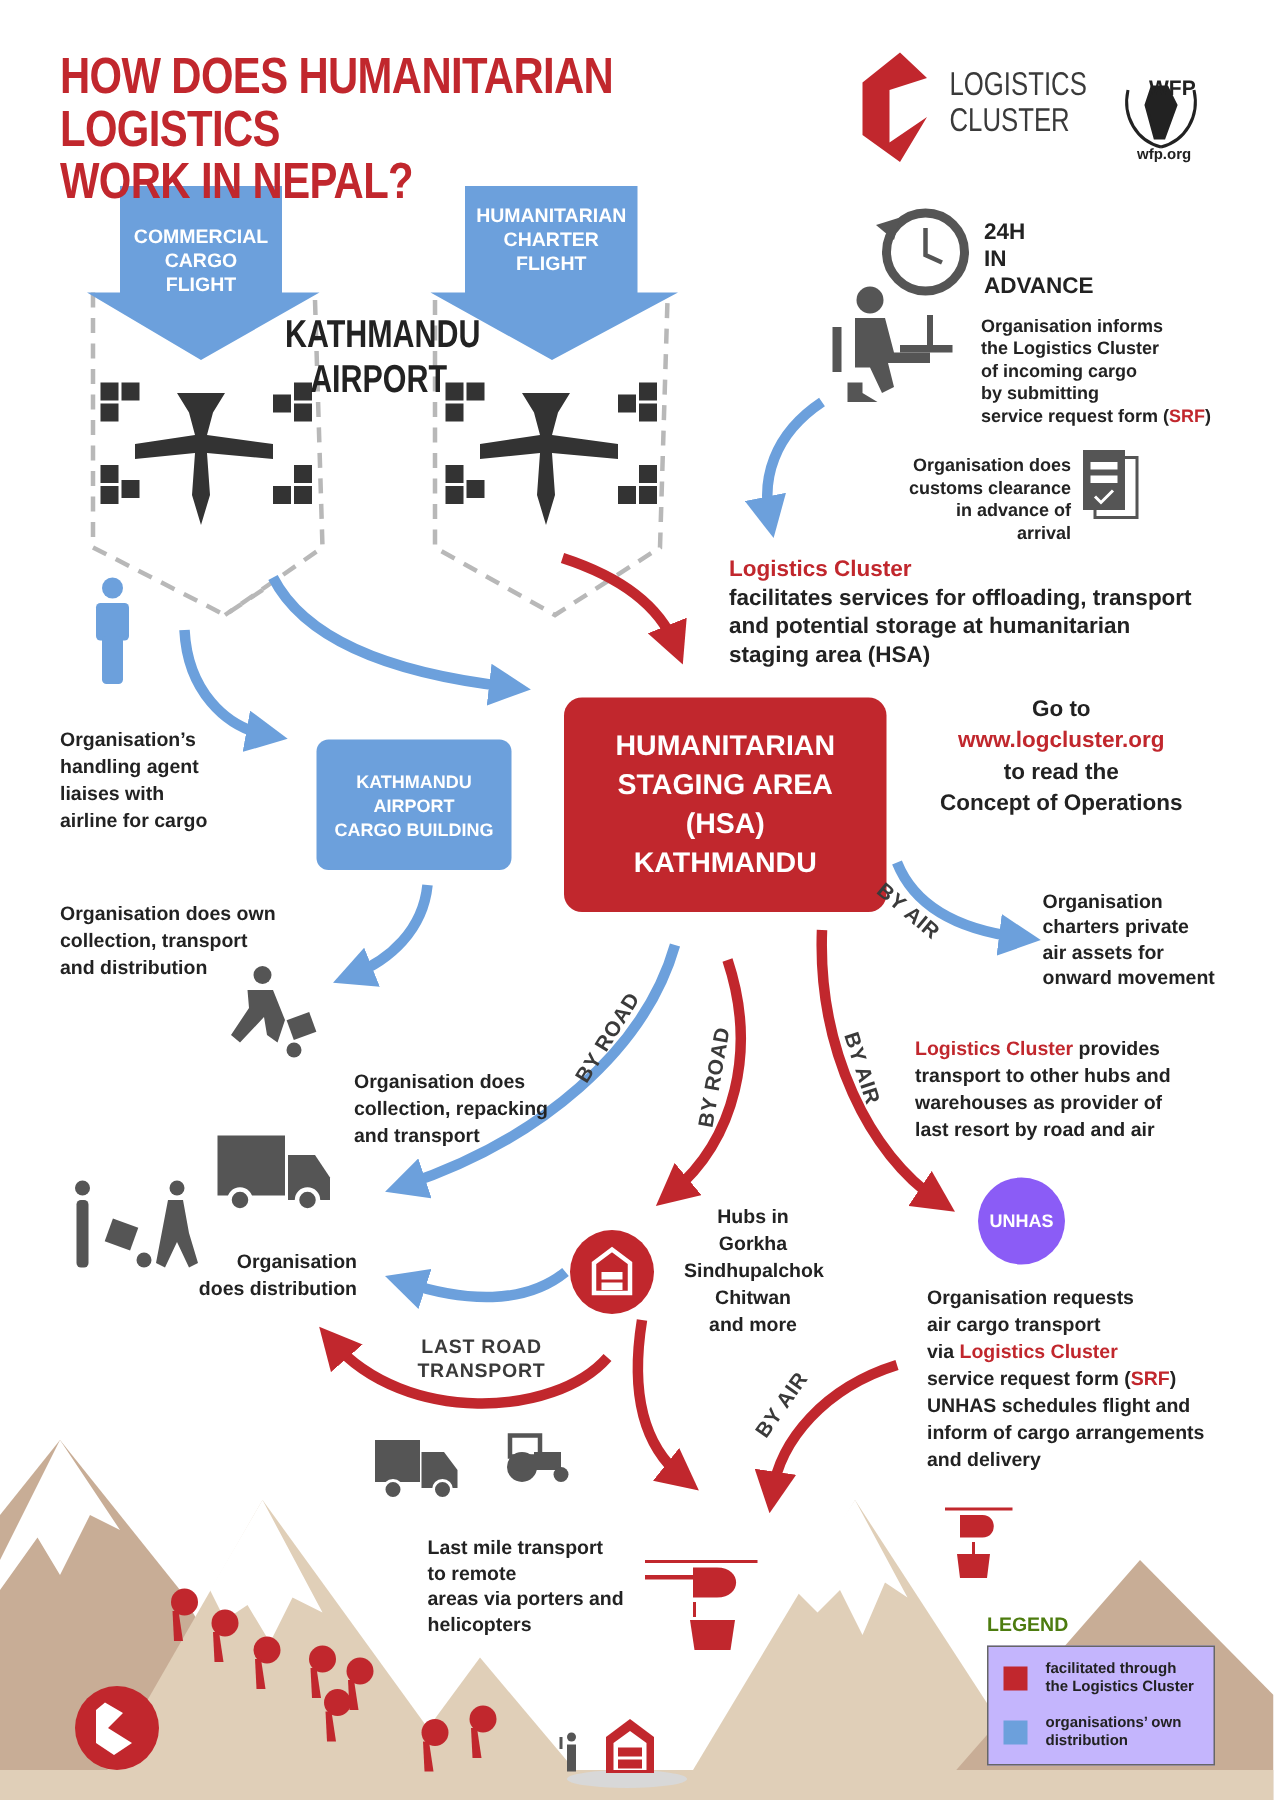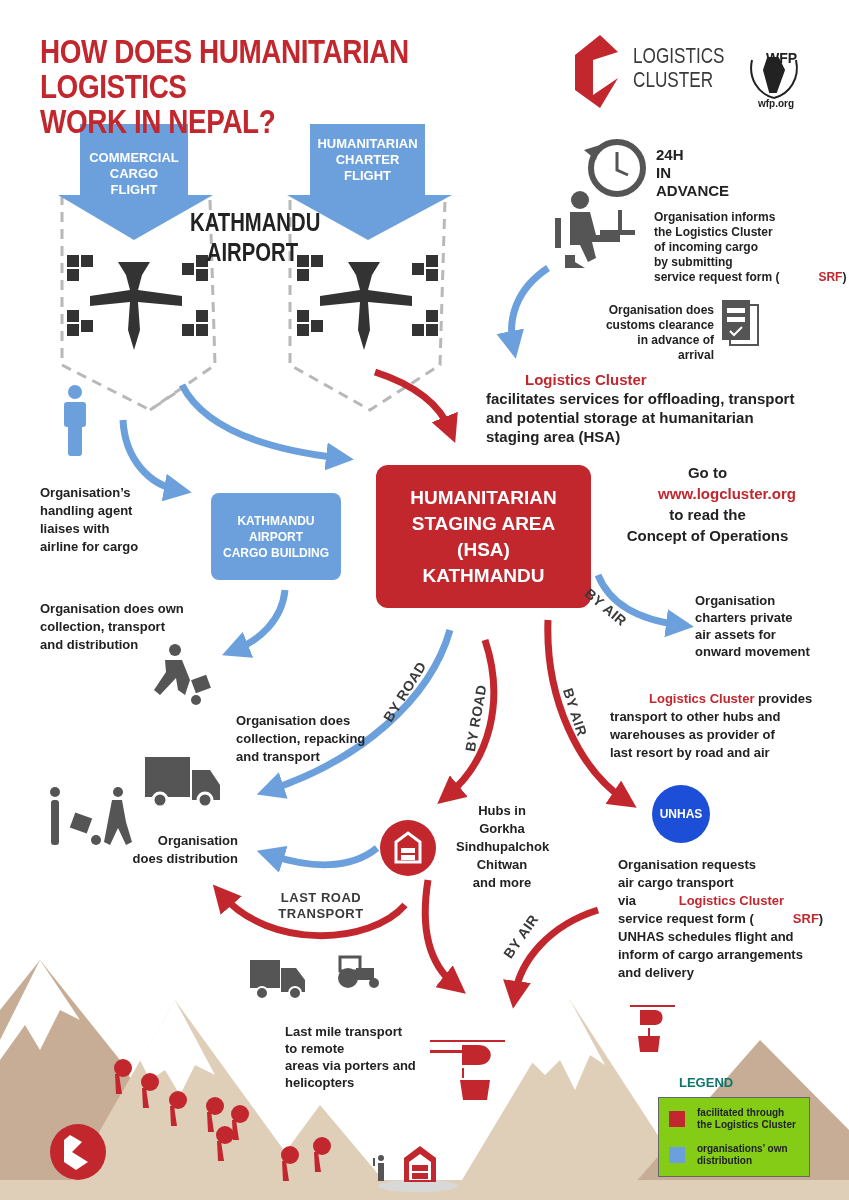--- a/index.html
+++ b/index.html
@@ -6,27 +6,27 @@
   body{width:849px;height:1200px;position:relative;overflow:hidden;font-family:"Liberation Sans","DejaVu Sans",sans-serif;color:#2a2a2a;}
   .abs{position:absolute;}
   .title{left:40px;top:34px;font-family:"Liberation Sans",sans-serif;font-weight:700;font-size:34px;line-height:35px;color:#c1272d;letter-spacing:-0.5px;transform:scaleX(0.82);transform-origin:left top;width:600px;}
   .logo-text{left:633px;top:44px;font-weight:400;font-size:22px;line-height:24px;color:#3a3a3a;transform:scaleX(0.78);transform-origin:left top;}
   .wfp-top{left:766px;top:50px;font-weight:700;font-size:14px;color:#222;}
   .wfp-bottom{left:758px;top:98px;font-weight:700;font-size:10px;color:#222;}
   .bluearrow-label{color:#fff;font-weight:700;font-size:13px;line-height:16px;text-align:center;}
   .airport-title{left:190px;top:207px;font-weight:700;font-size:26px;line-height:30px;color:#222;text-align:center;transform:scaleX(0.78);transform-origin:left top;width:160px;}
   .txt{font-size:13px;line-height:16px;color:#222;font-weight:700;}
   .txt-lg{font-size:15px;line-height:19px;color:#222;font-weight:700;}
-  .red{color:#c1272d;padding-left:39px;}
+  .red{color:#c1272d;}
   .hsa{left:376px;top:465px;width:215px;height:143px;background:#c1272d;border-radius:12px;color:#fff;font-weight:700;font-size:19px;line-height:26px;text-align:center;display:flex;align-items:center;justify-content:center;}
   .cargo-bldg{left:211px;top:493px;width:130px;height:87px;background:#6ca0dc;border-radius:8px;color:#fff;font-weight:700;font-size:12px;line-height:16px;text-align:center;display:flex;align-items:center;justify-content:center;}
-  .unhas{left:652px;top:785px;width:58px;height:58px;border-radius:50%;background:#1d4ed8;color:#fff;font-weight:700;font-size:12px;display:flex;align-items:center;justify-content:center;}
+  .unhas{left:652px;top:785px;width:58px;height:58px;border-radius:50%;background:#8b5cf6;color:#fff;font-weight:700;font-size:12px;display:flex;align-items:center;justify-content:center;}
   .route-label{font-weight:700;font-size:14px;color:#3a3a3a;letter-spacing:0.5px;white-space:nowrap;}
-  .legend-title{left:658px;top:1075px;font-weight:700;font-size:13px;color:#0f766e;margin-left:21px;}
-  .legend-box{left:658px;top:1097px;width:150px;height:78px;background:#84cc16;border:1px solid #666;}
+  .legend-title{left:658px;top:1075px;font-weight:700;font-size:13px;color:#4d7c0f;}
+  .legend-box{left:658px;top:1097px;width:150px;height:78px;background:#c4b5fd;border:1px solid #666;}
   .legend-row{position:absolute;left:10px;display:flex;align-items:center;gap:12px;}
   .legend-sw{width:16px;height:16px;flex:0 0 16px;}
   .legend-text{font-size:10px;line-height:12px;color:#222;font-weight:700;}
   svg{position:absolute;left:0;top:0;}
 </style>
 </head>
 <body>
 
 <svg width="849" height="1200" viewBox="0 0 849 1200">
   <defs>

